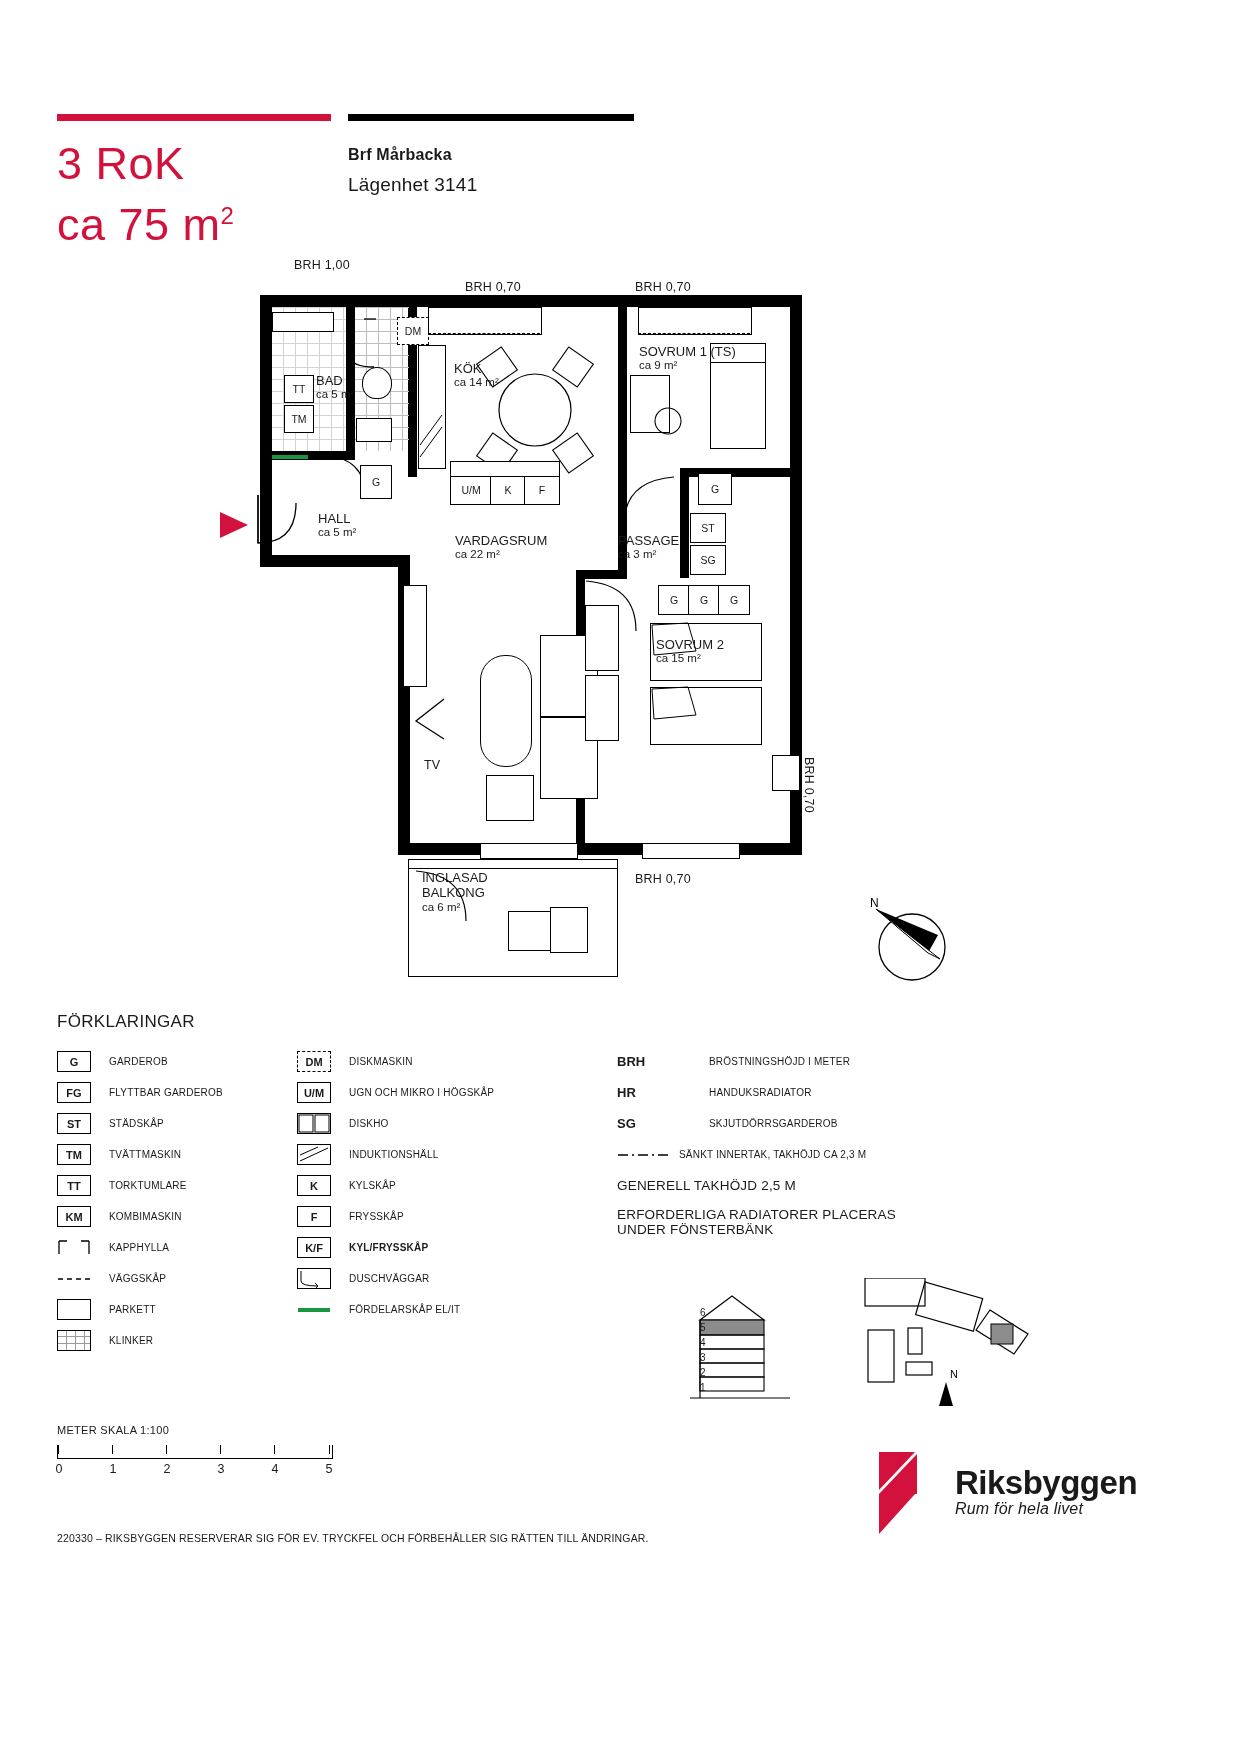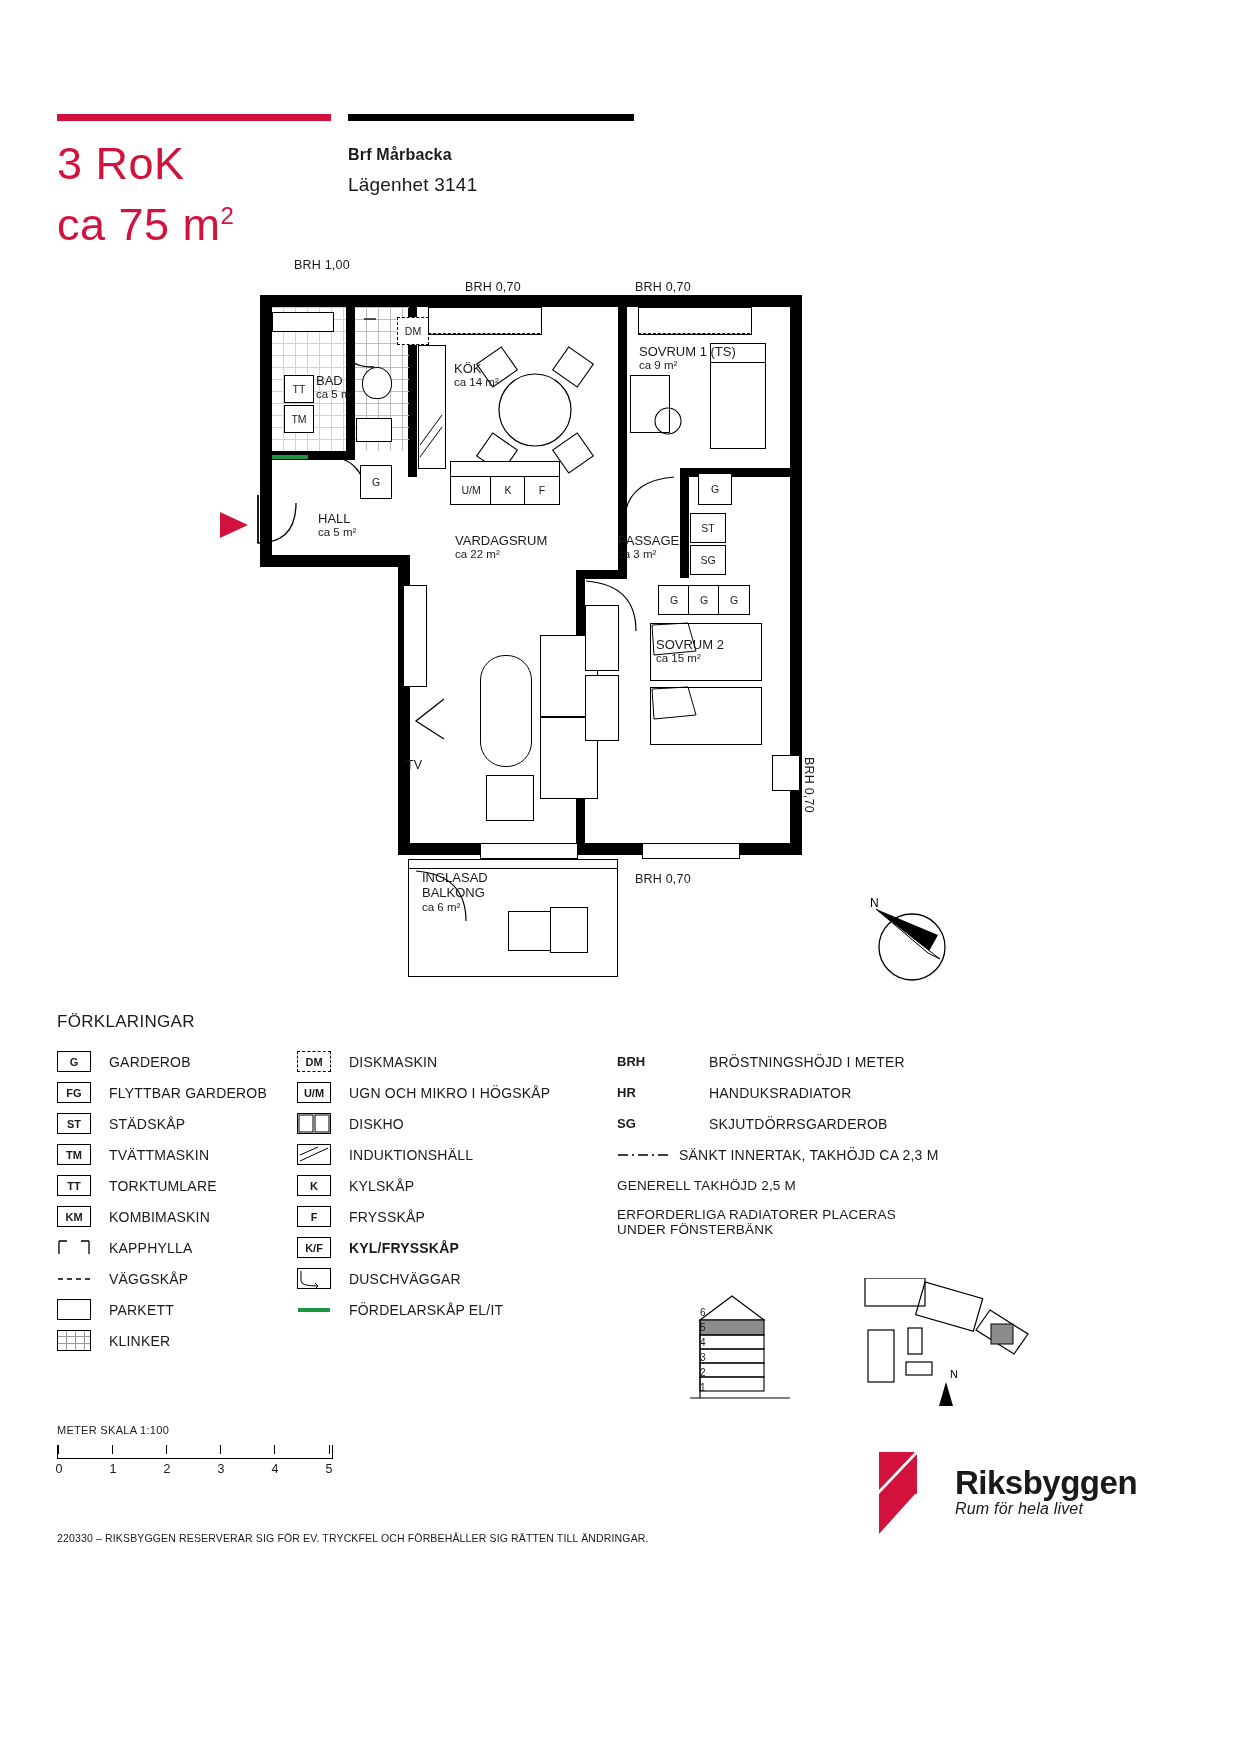--- a/index.html
+++ b/index.html
@@ -31,21 +31,21 @@
       repeating-linear-gradient(0deg,transparent 0 11px,#bdbdbd 11px 12px),
       repeating-linear-gradient(90deg,transparent 0 11px,#bdbdbd 11px 12px);}
   .dash{position:absolute;border-top:1.2px dashed #000;}
   .brh-v{position:absolute;font-size:12.5px;writing-mode:vertical-rl;letter-spacing:0.2px;}
 
   
   .sec-title{position:absolute;left:57px;top:1012px;font-size:17px;letter-spacing:0.3px;}
   .legend{position:absolute;left:57px;top:1046px;width:1080px;}
   .lrow{display:flex;align-items:center;height:31px;}
   .lkey{width:34px;height:21px;border:1.3px solid #000;display:flex;align-items:center;justify-content:center;font-size:11px;font-weight:bold;background:#fff;box-sizing:border-box;}
-  .ltext{margin-left:18px;font-size:14px;letter-spacing:0.2px;}
+  .ltext{margin-left:18px;font-size:10px;letter-spacing:0.2px;}
   .ltext.b{font-weight:bold;}
   .col{position:absolute;}
   .nokey{width:34px;height:21px;display:flex;align-items:center;justify-content:center;}
 
   
   .compass{position:absolute;left:860px;top:895px;width:96px;height:96px;}
 
   
   .scale-wrap{position:absolute;left:57px;top:1424px;}
   .scale-label{font-size:11px;letter-spacing:0.3px;}
@@ -235,21 +235,21 @@
     </div>
     <div class="roomname" style="left:506px;top:382px;">
       <span>SOVRUM 2</span>
       <span class="sub">ca 15 m²</span>
     </div>
     <div class="roomname" style="left:272px;top:615px;line-height:15px;">
       <span>INGLASAD</span><br>
       <span>BALKONG</span>
       <span class="sub">ca 6 m²</span>
     </div>
-    <div class="lab" style="left:256px;top:503px;">TV</div>
+    <div class="lab" style="left:274px;top:503px;">TV</div>
   </div>
 
   <div class="compass">
     <svg width="96" height="96">
       <circle cx="52" cy="52" r="33" fill="none" stroke="#000" stroke-width="1.3"></circle>
       <polygon points="16,14 68,58 78,40" fill="#000"></polygon>
       <polygon points="16,14 68,58 80,64" fill="#fff" stroke="#000" stroke-width="1"></polygon>
       <text x="10" y="12" font-size="12" font-family="Liberation Sans, sans-serif">N</text>
     </svg>
   </div>

